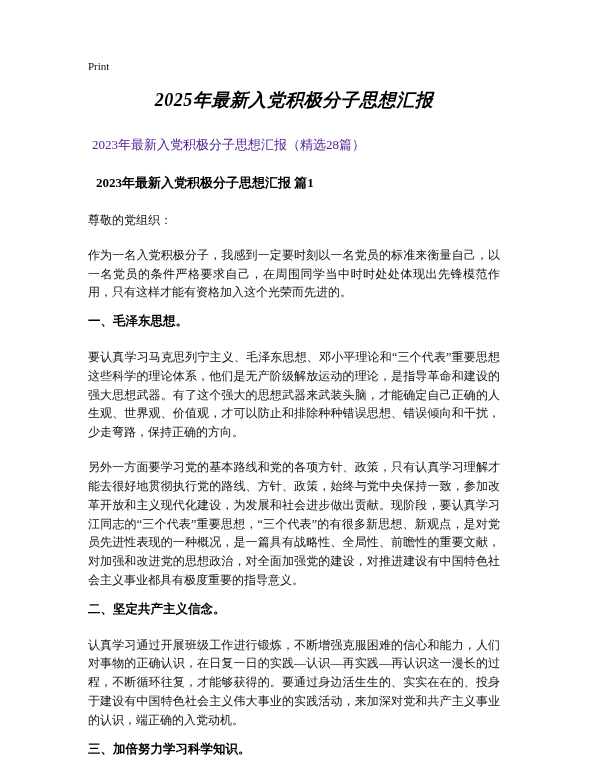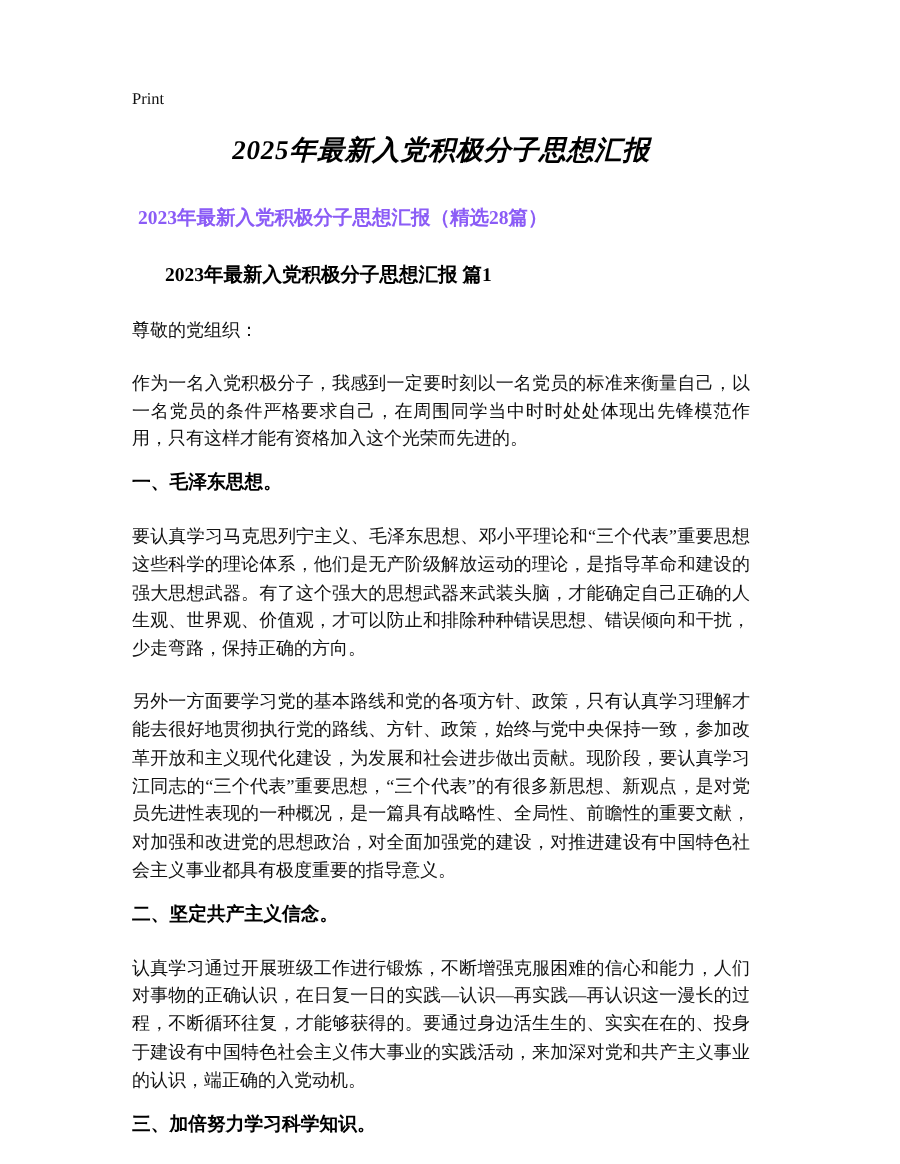--- a/index.html
+++ b/index.html
@@ -32,29 +32,29 @@
     font-size: 18px;
     font-weight: bold;
     text-align: center;
     color: #000000;
     margin: 0 0 24px 0;
     letter-spacing: 0.5px;
     font-style: italic;
   }
   .doc-subtitle {
     font-size: 13px;
-    font-weight: bold;
-    color: #8b5cf6;
+    font-weight: normal;
+    color: #4c1d95;
     margin: 0 0 20px 4px;
   }
   .section-heading {
     font-size: 13px;
     font-weight: bold;
     color: #000000;
-    margin: 0 0 19px 22px;
+    margin: 0 0 19px 8px;
   }
   .para {
     font-size: 12px;
     line-height: 1.57;
     text-align: justify;
     color: #111111;
     margin: 16px 0 10px 0;
     word-break: break-all;
   }
   .para-heading {

